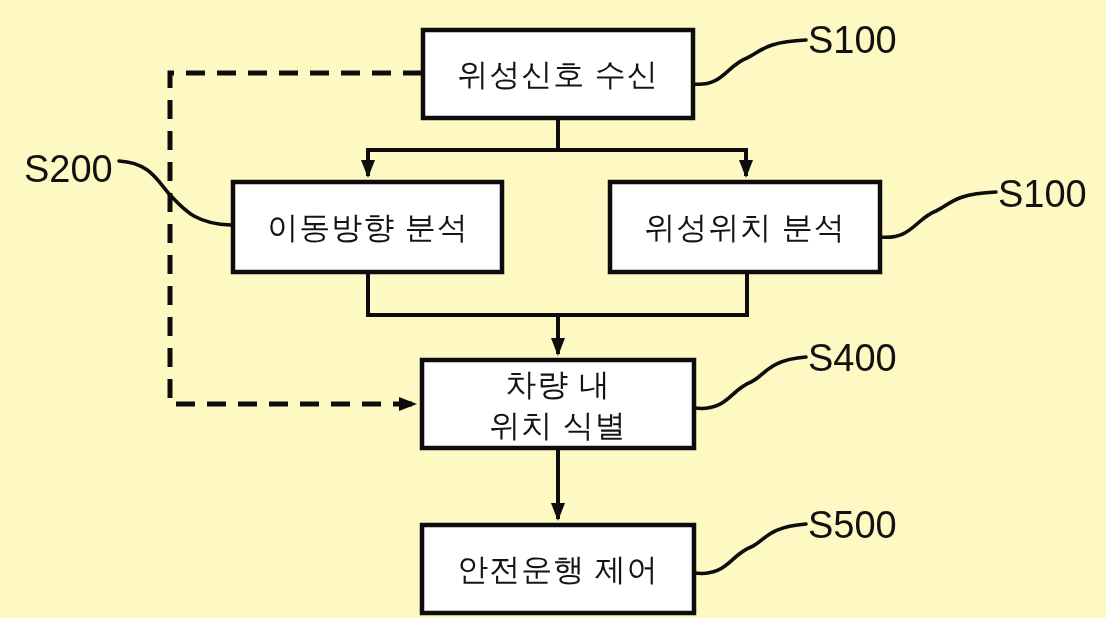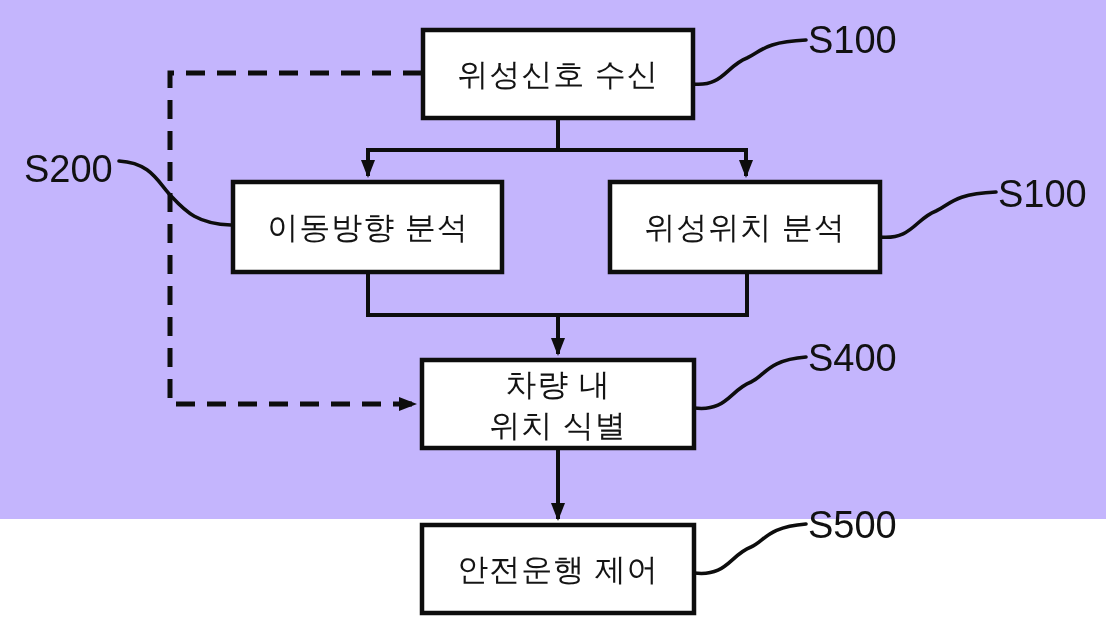--- a/index.html
+++ b/index.html
@@ -7,22 +7,22 @@
     padding: 0;
     width: 1106px;
     height: 618px;
     background: #ffffff;
     overflow: hidden;
     font-family: "Liberation Sans", "DejaVu Sans", sans-serif;
   }
   .stage {
     position: relative;
     width: 1106px;
-    height: 519px;
-    background: #c4b5fd;
+    height: 618px;
+    background: #fef9c3;
   }
   svg { display: block; }
   .flow-line {
     fill: none;
     stroke: #0d0d0d;
     stroke-width: 4;
   }
   .flow-line-dashed {
     fill: none;
     stroke: #0d0d0d;

